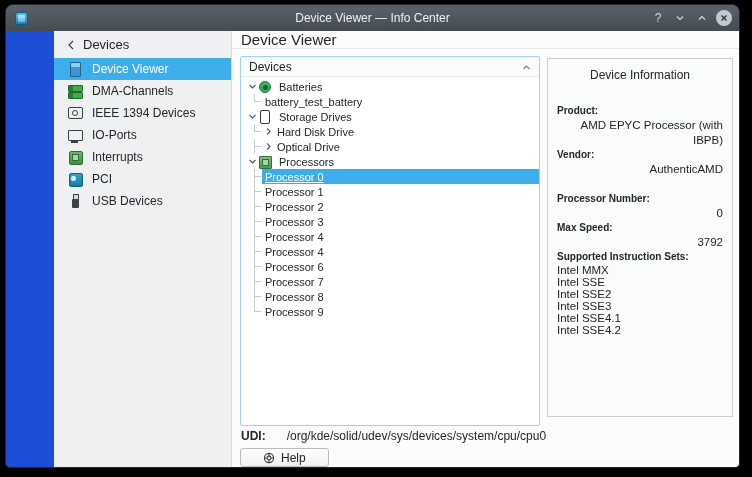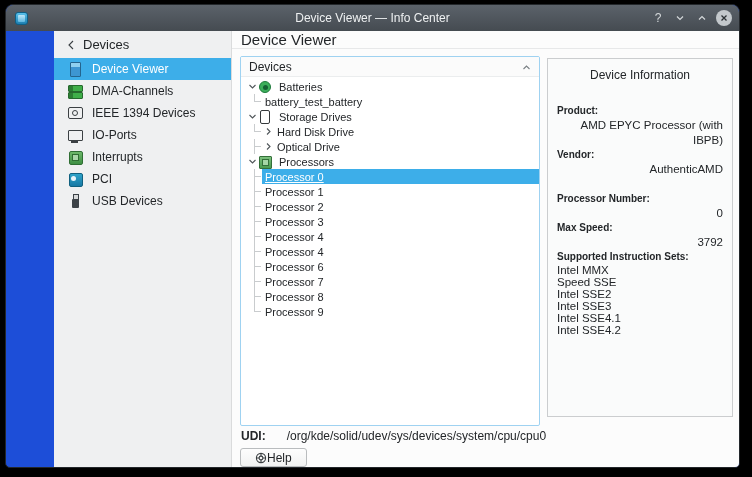--- a/index.html
+++ b/index.html
@@ -100,23 +100,23 @@
      border-radius:50%; background:#156034; }
   .ticon-storage::before{ content:""; position:absolute; left:2px; top:0; width:8px; height:12px;
      border:1.4px solid #35393c; border-radius:2px; }
   .ticon-processor::before{ content:""; position:absolute; left:1px; top:1px; width:11px; height:11px;
      border-radius:1px; background:linear-gradient(#7cc17e,#4b9a50); border:1px solid #34703a; }
   .ticon-processor::after{ content:""; position:absolute; left:4px; top:4px; width:5px; height:5px;
      background:#a5d6a6; border:1px solid #34703a; }
   
   #udi-row { margin-top:3px; font-size:12px; color:#232629; display:flex; gap:21px; padding-left:1px; }
   #udi-label { font-weight:bold; }
-  #help-button { margin-top:5px; align-self:flex-start; height:22px; padding:0 14px;
+  #help-button { margin-top:5px; align-self:flex-start; height:22px; padding:0 22px;
      border:1px solid #b9bcbe; border-radius:3px; background:linear-gradient(#fdfdfd,#f1f2f2);
-     font-size:12px; color:#232629; display:flex; align-items:center; 
+     font-size:12px; color:#232629; display:flex; align-items:center; gap:6px;
      font-family:"Liberation Sans", sans-serif; }
   
   #info-panel { width:186px; flex:0 0 186px; margin-top:2px; height:359px;
      border:1px solid #cbcdcf; border-radius:0; background:#fafbfb; padding:8px 9px; overflow:hidden; }
   #info-title { text-align:center; font-size:12px; color:#232629; margin-top:1px; margin-bottom:22px; }
   .f-label { font-size:10px; font-weight:bold; color:#232629; line-height:14px; }
   .f-value { font-size:11.5px; color:#232629; line-height:15px; margin-bottom:0px;text-align:right; }
   .f-line  { font-size:11.5px; color:#232629; line-height:12px; }
   .f-spacer { height:15px; }
 </style>
@@ -349,21 +349,21 @@
               <div class="f-value">AMD EPYC Processor (with IBPB)</div>
               <div class="f-label">Vendor:</div>
               <div class="f-value">AuthenticAMD</div>
               <div class="f-spacer"></div>
               <div class="f-label">Processor Number:</div>
               <div class="f-value">0</div>
               <div class="f-label">Max Speed:</div>
               <div class="f-value">3792</div>
               <div class="f-label">Supported Instruction Sets:</div>
               <div class="f-line">Intel MMX</div>
-              <div class="f-line">Speed SSE</div>
+              <div class="f-line">Intel SSE</div>
               <div class="f-line">Intel SSE2</div>
               <div class="f-line">Intel SSE3</div>
               <div class="f-line">Intel SSE4.1</div>
               <div class="f-line">Intel SSE4.2</div>
             </div>
         </div>
       </div>
     </div>
   </div>
 </div>

